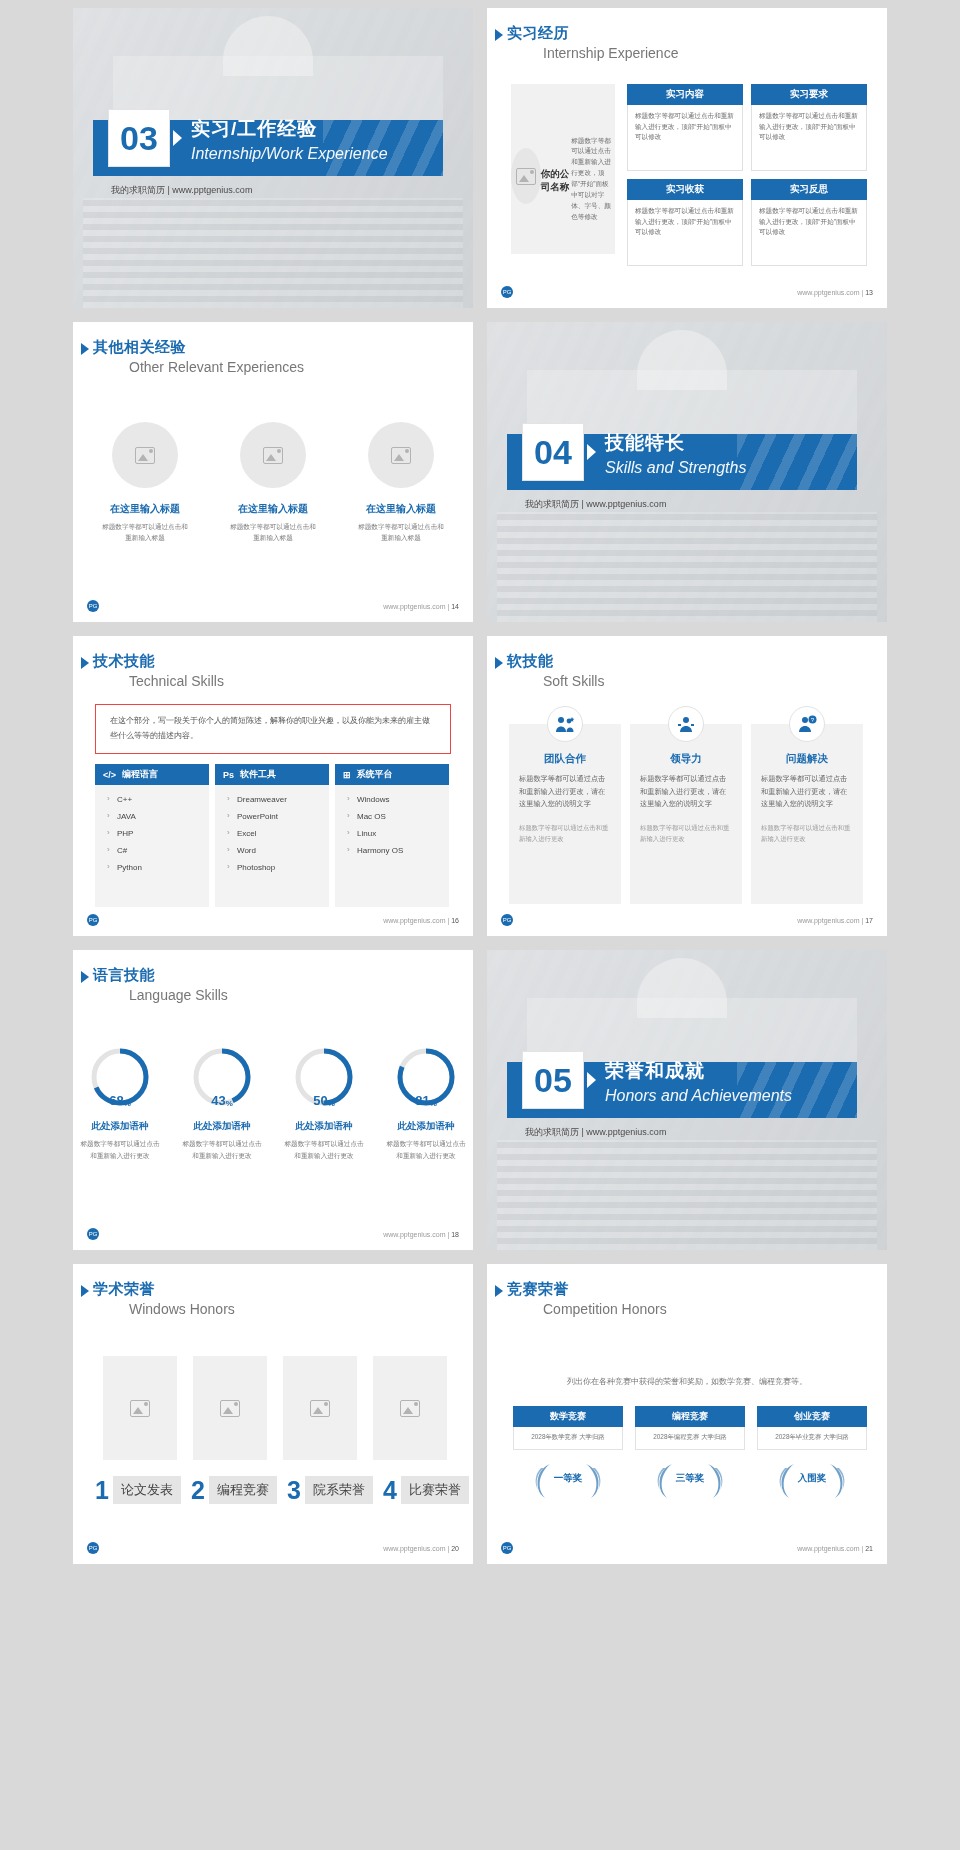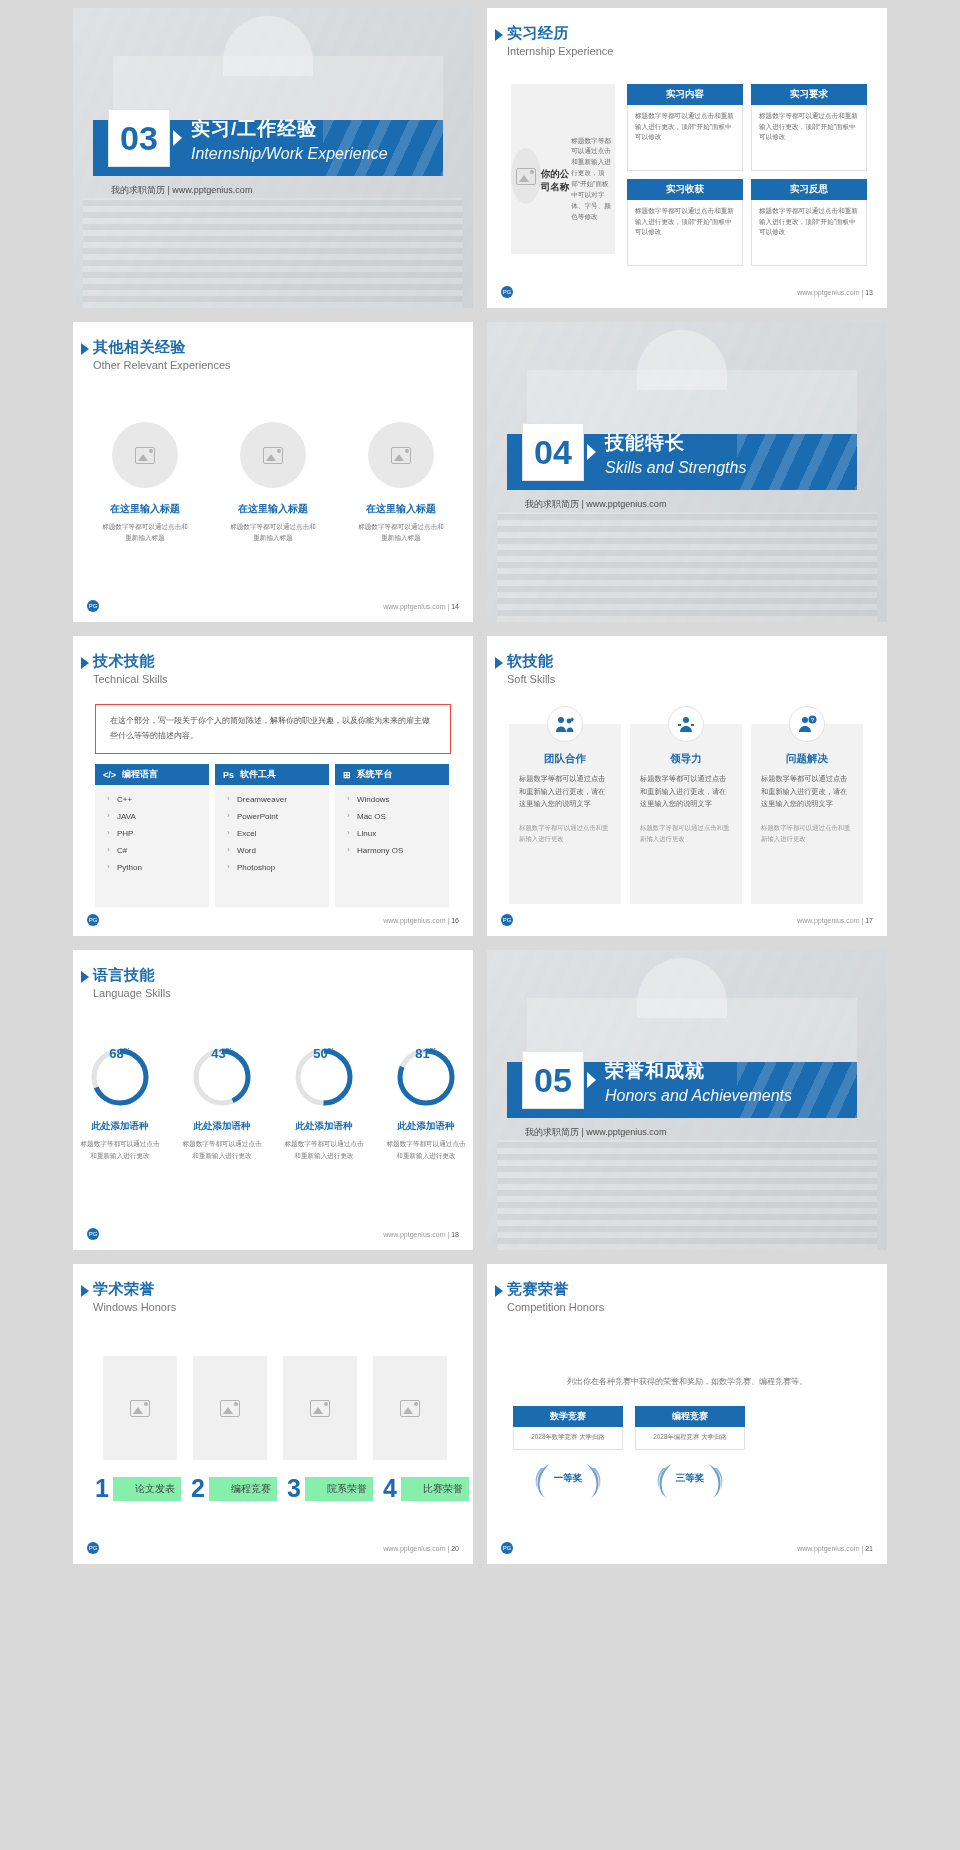--- a/index.html
+++ b/index.html
@@ -112,21 +112,21 @@
   
   .hdr { position: absolute; left: 20px; top: 16px; }
   .hdr .tri {
     position: absolute; left: -12px; top: 5px;
     width: 0; height: 0;
     border-top: 6px solid transparent;
     border-bottom: 6px solid transparent;
     border-left: 8px solid #1b6bb0;
   }
   .hdr .cn { font-size: 15px; font-weight: bold; color: #1b6bb0; letter-spacing: .5px; }
-  .hdr .en { font-size: 11px; color: #777; margin-top: 2px; }
+  .hdr .en { font-size: 14px; color: #777; margin-top: 2px; margin-left: 36px; }
 
   .footer {
     position: absolute;
     left: 0; right: 0; bottom: 10px;
     display: flex;
     align-items: center;
     justify-content: space-between;
     padding: 0 14px;
   }
   .footer .badge {
@@ -256,21 +256,21 @@
   
   .s18-row {
     position: absolute; left: 0; right: 0; top: 96px;
     display: flex; justify-content: center; gap: 18px;
   }
   .s18-item { width: 84px; text-align: center; }
   .ring { width: 62px; height: 62px; margin: 0 auto; position: relative; }
   .ring svg { transform: rotate(-90deg); }
   .ring .val {
     position: absolute; inset: 0;
-    display: flex; align-items: flex-start; justify-content: center;
+    display: flex; align-items: flex-end; justify-content: center;
     font-size: 13px; font-weight: bold; color: #1b6bb0;
   }
   .ring .val sup { font-size: 8px; }
   .s18-item .t { font-size: 9.5px; font-weight: bold; color: #1b6bb0; margin-top: 12px; }
   .s18-item .d { font-size: 6.6px; color: #7c7c7c; line-height: 1.75; margin-top: 5px; }
 
   
   .s20-row {
     position: absolute; left: 30px; top: 92px;
     display: flex; gap: 16px;
@@ -279,22 +279,22 @@
     width: 74px; height: 104px; background: #f0f0f0;
     display: flex; align-items: center; justify-content: center;
   }
   .s20-labels {
     position: absolute; left: 22px; top: 212px;
     display: flex; gap: 10px;
   }
   .s20-lab { display: flex; align-items: center; gap: 4px; width: 86px; }
   .s20-lab .n { font-size: 25px; font-weight: bold; color: #1b6bb0; line-height: 1; }
   .s20-lab .x {
-    background: #86efac; font-size: 10px; color: #444;
-    padding: 5px 6px; flex: 1; text-align: right;
+    background: #e5e5e5; font-size: 13px; color: #444;
+    padding: 5px 6px; flex: 1; text-align: center;
   }
 
   
   .s21-title {
     position: absolute; left: 0; right: 0; top: 86px;
     text-align: center; font-size: 16px; font-weight: bold; color: #333;
   }
   .s21-sub {
     position: absolute; left: 0; right: 0; top: 112px;
     text-align: center; font-size: 8px; color: #777;
@@ -736,20 +736,34 @@
           <svg width="104" height="42" viewBox="0 0 104 42">
             <path d="M34 6c-10 4-14 14-12 24 1 5 4 8 7 10-6-6-7-16-3-24 2-4 5-8 8-10z" fill="#6f9fc8"></path>
             <path d="M28 10c-7 5-9 14-6 22-4-7-3-16 3-22z" fill="#8fb6d6"></path>
             <path d="M70 6c10 4 14 14 12 24-1 5-4 8-7 10 6-6 7-16 3-24-2-4-5-8-8-10z" fill="#6f9fc8"></path>
             <path d="M76 10c7 5 9 14 6 22 4-7 3-16-3-22z" fill="#8fb6d6"></path>
           </svg>
           <span class="prize">三等奖</span>
         </div>
       </div>
 
+      <div class="s21-card">
+        <div class="hd">创业竞赛</div>
+        <div class="bd">2028年毕业竞赛
+大学归路</div>
+        <div class="wreath">
+          <svg width="104" height="42" viewBox="0 0 104 42">
+            <path d="M34 6c-10 4-14 14-12 24 1 5 4 8 7 10-6-6-7-16-3-24 2-4 5-8 8-10z" fill="#6f9fc8"></path>
+            <path d="M28 10c-7 5-9 14-6 22-4-7-3-16 3-22z" fill="#8fb6d6"></path>
+            <path d="M70 6c10 4 14 14 12 24-1 5-4 8-7 10 6-6 7-16 3-24-2-4-5-8-8-10z" fill="#6f9fc8"></path>
+            <path d="M76 10c7 5 9 14 6 22 4-7 3-16-3-22z" fill="#8fb6d6"></path>
+          </svg>
+          <span class="prize">入围奖</span>
+        </div>
+      </div>
 
     </div>
     <div class="footer">
       <div class="badge">PG</div>
       <div class="rt">
         <span>www.pptgenius.com</span> | <span class="pg">21</span>
       </div>
     </div>
   </div>
 

